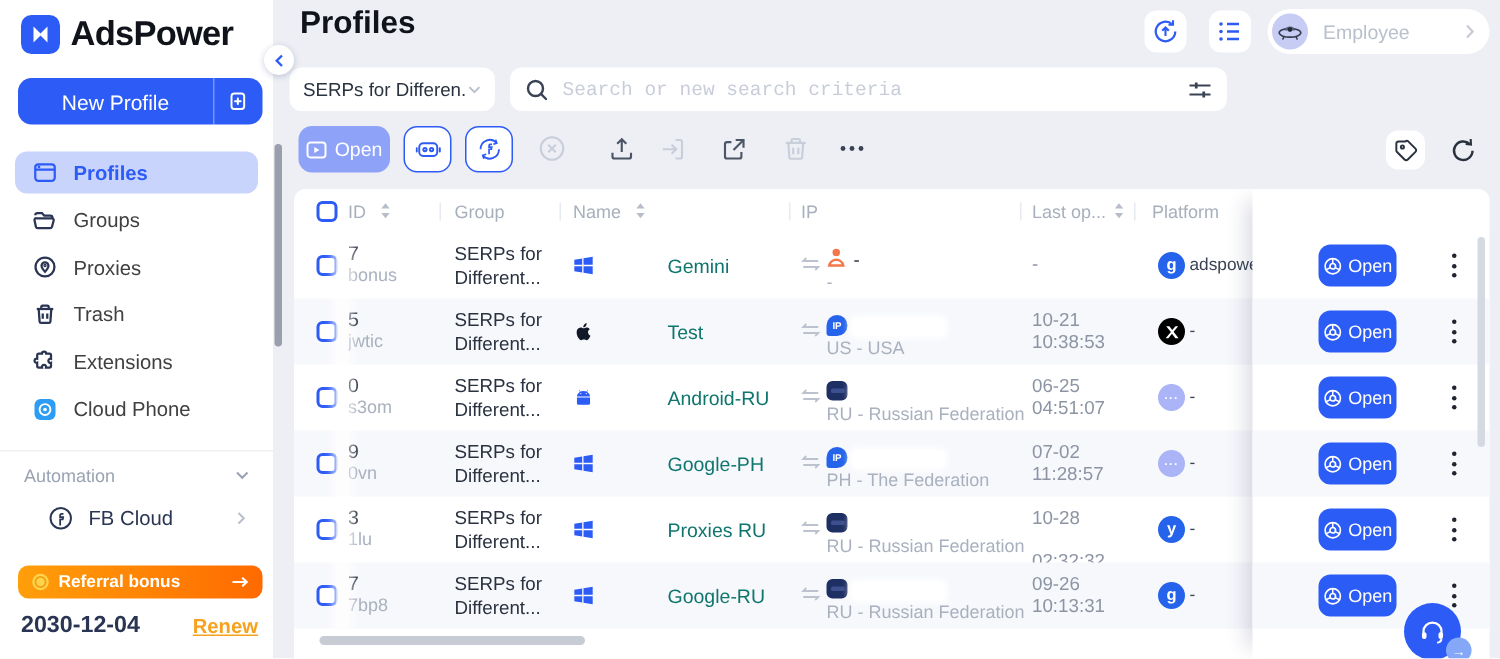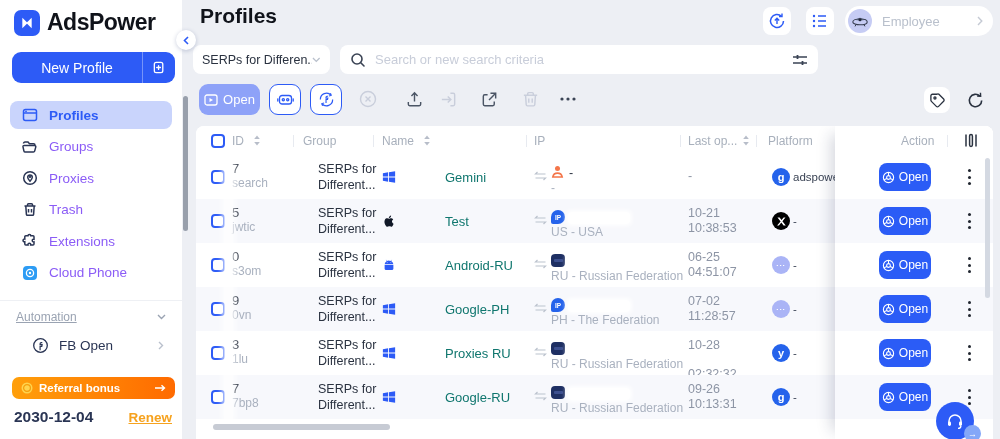--- a/index.html
+++ b/index.html
@@ -10,64 +10,64 @@
   .sidebar { position:absolute; left:0; top:0; width:182px; height:439px; background:#fff;padding-left:16px; }
   .logo-row { position:absolute; left:14px; top:9px; display:flex; align-items:center; gap:7px; }
   .logo-box { width:26px; height:26px; border-radius:7px; background:#2D5BF6; display:flex; align-items:center; justify-content:center; }
   .brand { font-size:23px; font-weight:800; color:#10131a; letter-spacing:-0.5px; }
   .collapse-btn { position:absolute; left:176px; top:30px; width:20px; height:20px; border-radius:50%; background:#fff; box-shadow:0 1px 4px rgba(40,60,120,.25); display:flex; align-items:center; justify-content:center; z-index:30; }
   .newp { position:absolute; left:12px; top:52px; width:163px; height:31px; border-radius:9px; background:#2D5BF6; display:flex; align-items:center; color:#fff; }
   .newp-label { flex:1; text-align:center; font-size:14px; }
   .newp-div { width:1px; height:31px; background:rgba(255,255,255,.35); }
   .newp-icon { width:32px; display:flex; align-items:center; justify-content:center; }
   .nav { position:absolute; left:10px; top:101px; width:162px; }
-  .nav-item { height:28px; margin-bottom:3.5px; border-radius:8px; display:flex; align-items:center; padding-left:12px; gap:11px; color:#8b5cf6; font-size:13.5px; }
+  .nav-item { height:28px; margin-bottom:3.5px; border-radius:8px; display:flex; align-items:center; padding-left:12px; gap:11px; color:#404040; font-size:13.5px; }
   .nav-item.active { background:#C9D4FC; color:#2D5BF6; font-weight:700; }
   .side-divider { position:absolute; left:0; top:300px; width:182px; height:1px; background:#EEF0F4; }
-  .auto-row { position:absolute; left:16px; top:310px; width:150px; display:flex; align-items:center; justify-content:space-between; color:#9AA3B2; font-size:12px;text-decoration:underline; }
+  .auto-row { position:absolute; left:16px; top:310px; width:150px; display:flex; align-items:center; justify-content:space-between; color:#9AA3B2; font-size:12px; }
   .fb-row { position:absolute; left:32px; top:332px; width:132px; height:26px; display:flex; align-items:center; gap:10px; font-size:13.5px; color:#2A3554; }
   .banner { position:absolute; left:12px; top:377px; width:163px; height:22px; border-radius:7px; background:linear-gradient(90deg,#FF9F0A,#FF6A00); display:flex; align-items:center; padding:0 9px; gap:6px; }
   .banner-label { color:#fff; font-size:11.5px; font-weight:700; flex:1; }
   .date-row { position:absolute; left:14px; top:408px; width:158px; display:flex; align-items:center; justify-content:space-between; }
   .expiry { font-size:15.5px; font-weight:700; color:#2A3554; }
   .renew { font-size:13.5px; font-weight:700; color:#F6A21E; text-decoration:underline; }
   .side-scroll { position:absolute; left:183px; top:96px; width:5px; height:135px; border-radius:3px; background:#99A0AC; z-index:5; }
 
   
   .page-title { position:absolute; left:200px; top:4px; font-size:21px; font-weight:800; color:#10131a; }
   .hbtn { position:absolute; top:7px; width:28px; height:28px; border-radius:8px; background:#fff; display:flex; align-items:center; justify-content:center; }
   .pill { position:absolute; left:845px; top:6px; width:148px; height:30px; border-radius:16px; background:#fff; display:flex; align-items:center; padding:0 10px 0 3px; gap:10px; }
   .avatar { width:24px; height:24px; border-radius:50%; background:#C6CCF4; display:flex; align-items:center; justify-content:center; }
   .pill-name { flex:1; font-size:13px; color:#B9C0CC; }
 
   
   .dropdown { position:absolute; left:193px; top:45px; width:137px; height:29px; background:#fff; border-radius:8px; display:flex; align-items:center; padding:0 9px; justify-content:space-between; }
   .dropdown-label { font-size:12.5px; color:#2A3240; white-space:nowrap; overflow:hidden; }
   .searchbox { position:absolute; left:340px; top:45px; width:478px; height:29px; background:#fff; border-radius:8px; display:flex; align-items:center; padding:0 10px; gap:9px; }
-  .searchbox input { border:none; outline:none; flex:1; font-size:13px; color:#2A3240; font-family:Liberation Sans, sans-serif; background:transparent; }
+  .searchbox input { border:none; outline:none; flex:1; font-size:13px; color:#2A3240; font-family:Liberation Mono, monospace; background:transparent; }
   .searchbox input::placeholder { color:#C8CDD9; }
 
   
   .open-btn { position:absolute; left:199px; top:84px; width:61px; height:31px; border-radius:9px; background:#8EA2F8; display:flex; align-items:center; justify-content:center; gap:5px; color:#fff; font-size:13px; }
   .tb-outline { position:absolute; top:84px; width:32px; height:31px; border-radius:9px; border:1px solid #2D5BF6; background:#fff; display:flex; align-items:center; justify-content:center; }
   .tb-icon { position:absolute; top:87px; width:24px; height:24px; display:flex; align-items:center; justify-content:center; }
   .tag-btn { position:absolute; left:924px; top:87px; width:26px; height:26px; border-radius:8px; background:#fff; display:flex; align-items:center; justify-content:center; }
   .refresh-btn { position:absolute; left:962px; top:87px; width:26px; height:26px; display:flex; align-items:center; justify-content:center; }
 
   
   .card { position:absolute; left:196px; top:126px; width:797px; height:313px; background:#fff; border-radius:8px 8px 0 0; overflow:hidden; }
   .thead { position:absolute; left:0; top:0; width:797px; height:29px; background:#fff; font-size:12px; color:#A8B0BC; }
   .th { position:absolute; top:8px; }
   .hdiv { position:absolute; top:9px; width:1px; height:12px; background:#E7EAF0; }
   .row { position:absolute; left:0; width:797px; height:44px; }
   .row.alt { background:#F7F8FC; }
   .cbx { position:absolute; left:15px; top:15px; width:14px; height:14px; border:2px solid #2D5BF6; border-radius:4px; background:#fff; }
   .id1 { position:absolute; left:36px; top:6px; font-size:13px; color:#2A3240; }
   .id2 { position:absolute; left:36px; top:21px; font-size:12px; color:#A9B1BF; }
-  .grp { position:absolute; left:122px; top:6px; font-size:12.5px; color:#2A3240; line-height:16px; }
+  .grp { position:absolute; left:107px; top:6px; font-size:12.5px; color:#2A3240; line-height:16px; }
   .nm-ic { position:absolute; left:186px; top:15px; width:14px; height:14px; }
   .nm { position:absolute; left:206px; top:15px; font-size:13px; color:#0f766e;margin-left:43px; }
   .swap { position:absolute; left:338px; top:16px; }
   .ipic { position:absolute; left:355px; top:11px; }
   .ip1 { position:absolute; left:373px; top:11px; font-size:12.5px; color:#2A3240; }
   .ipblur { position:absolute; left:372px; top:13px; width:62px; height:12px; background:rgba(255,255,255,.95); border-radius:3px; box-shadow:0 0 4px 2px rgba(255,255,255,.9); }
   .ip2 { position:absolute; left:355px; top:26px; font-size:12px; color:#A9B1BF; white-space:nowrap; }
   .lst { position:absolute; left:492px; font-size:12.5px; color:#8D95A5; }
   .pfic { position:absolute; left:576px; top:13px; width:18px; height:18px; border-radius:50%; display:flex; align-items:center; justify-content:center; color:#fff; font-size:11px; font-weight:700; }
   .pftx { position:absolute; left:597px; top:16px; font-size:11.5px; color:#3A4354; width:45px; overflow:hidden; white-space:nowrap; }
@@ -167,21 +167,21 @@
       <span>Automation</span>
       <svg width="9" height="6" viewBox="0 0 9 6">
           <path d="M1 1l3.5 3.5L8 1" fill="none" stroke="#9AA3B2" stroke-width="1.4"></path>
         </svg>
     </div>
     <div class="fb-row">
       <svg width="17" height="17" viewBox="0 0 17 17" fill="none" stroke="#2A3554" stroke-width="1.3">
           <circle cx="8.5" cy="8.5" r="6.8"></circle>
           <path d="M10.3 5.6H9.2c-.7 0-1.1.4-1.1 1.1v1h2l-.3 1.6H8.1v4" stroke-width="1.2"></path>
         </svg>
-      <span style="flex:1">FB Open</span>
+      <span style="flex:1">FB Cloud</span>
       <svg width="6" height="9" viewBox="0 0 6 9">
           <path d="M1 1l3.5 3.5L1 8" fill="none" stroke="#B9C0CC" stroke-width="1.4"></path>
         </svg>
     </div>
 
     <div class="banner">
       <svg width="12" height="12" viewBox="0 0 12 12">
           <circle cx="6" cy="6" r="5.5" fill="#FFD34D"></circle>
           <circle cx="6" cy="6" r="3.4" fill="none" stroke="#F59E0B" stroke-width="1.2"></circle>
         </svg>
@@ -352,21 +352,21 @@
           <path d="M4 0.5L6.8 4H1.2z" fill="#B7BDC9"></path>
           <path d="M4 10.5L1.2 7h5.6z" fill="#B7BDC9"></path>
         </svg>
       <div class="hdiv" style="left:560px"></div>
       <span class="th" style="left:572px">Platform</span>
     </div>
 
     <div class="row" style="top:29px">
       <div class="cbx"></div>
       <span class="id1">7</span>
-      <span class="id2">search</span>
+      <span class="id2">bonus</span>
       <div class="grp"><span>SERPs for</span><br><span>Different...</span></div>
       <svg class="nm-ic" viewBox="0 0 16 16">
           <path fill="#2D5BF6" d="M1 3.6l6-.9v4.8H1zM8 2.5L15 1.4v6.1H8zM1 8.5h6v4.8l-6-.9zM8 8.5h7v6.1l-7-1.1z"></path>
         </svg>
       <span class="nm">Gemini</span>
       <svg class="swap" width="13" height="10" viewBox="0 0 13 10" fill="none" stroke="#BCC3CE" stroke-width="1.2">
           <path d="M3.5 1L1.5 3h10M9.5 9l2-2h-10"></path>
         </svg>
       <svg class="ipic" style="top:10px" width="13" height="13" viewBox="0 0 13 13">
           <circle cx="6.5" cy="3.4" r="2.5" fill="#F4764A"></circle>
@@ -494,29 +494,20 @@
       <span class="ip2">RU - Russian Federation</span>
       <span class="lst" style="top:7px">09-26</span>
       <span class="lst" style="top:22px">10:13:31</span>
       <div class="pfic" style="background:#2563EB">g</div>
       <span class="pftx">-</span>
     </div>
 
     <div class="redact-band"></div>
 
     <div class="panel">
-      <div class="p-head">
-        <span style="position:absolute;left:66px;top:8px;font-size:12px;color:#A8B0BC">Action</span>
-        <div class="hdiv" style="left:112px"></div>
-        <svg style="position:absolute;left:128px;top:7px" width="16" height="15" viewBox="0 0 16 15" fill="none" stroke="#2A3240" stroke-width="1.5">
-            <path d="M3 1.5v12"></path>
-            <rect x="6.6" y="1.5" width="2.8" height="12" rx="1.4"></rect>
-            <path d="M13 1.5v12"></path>
-          </svg>
-      </div>
       <div class="p-row" style="top:29px">
           <div class="act-btn">
             <svg width="13" height="13" viewBox="0 0 14 14" fill="none" stroke="#fff" stroke-width="1.2">
               <circle cx="7" cy="7" r="5.5"></circle>
               <circle cx="7" cy="7" r="2"></circle>
               <path d="M7 1.5v3.5M2.2 9.5L5.3 8M11.8 9.5L8.7 8" stroke-width="1.1"></path>
             </svg>
             <span>Open</span>
           </div>
           <div class="kebab">

